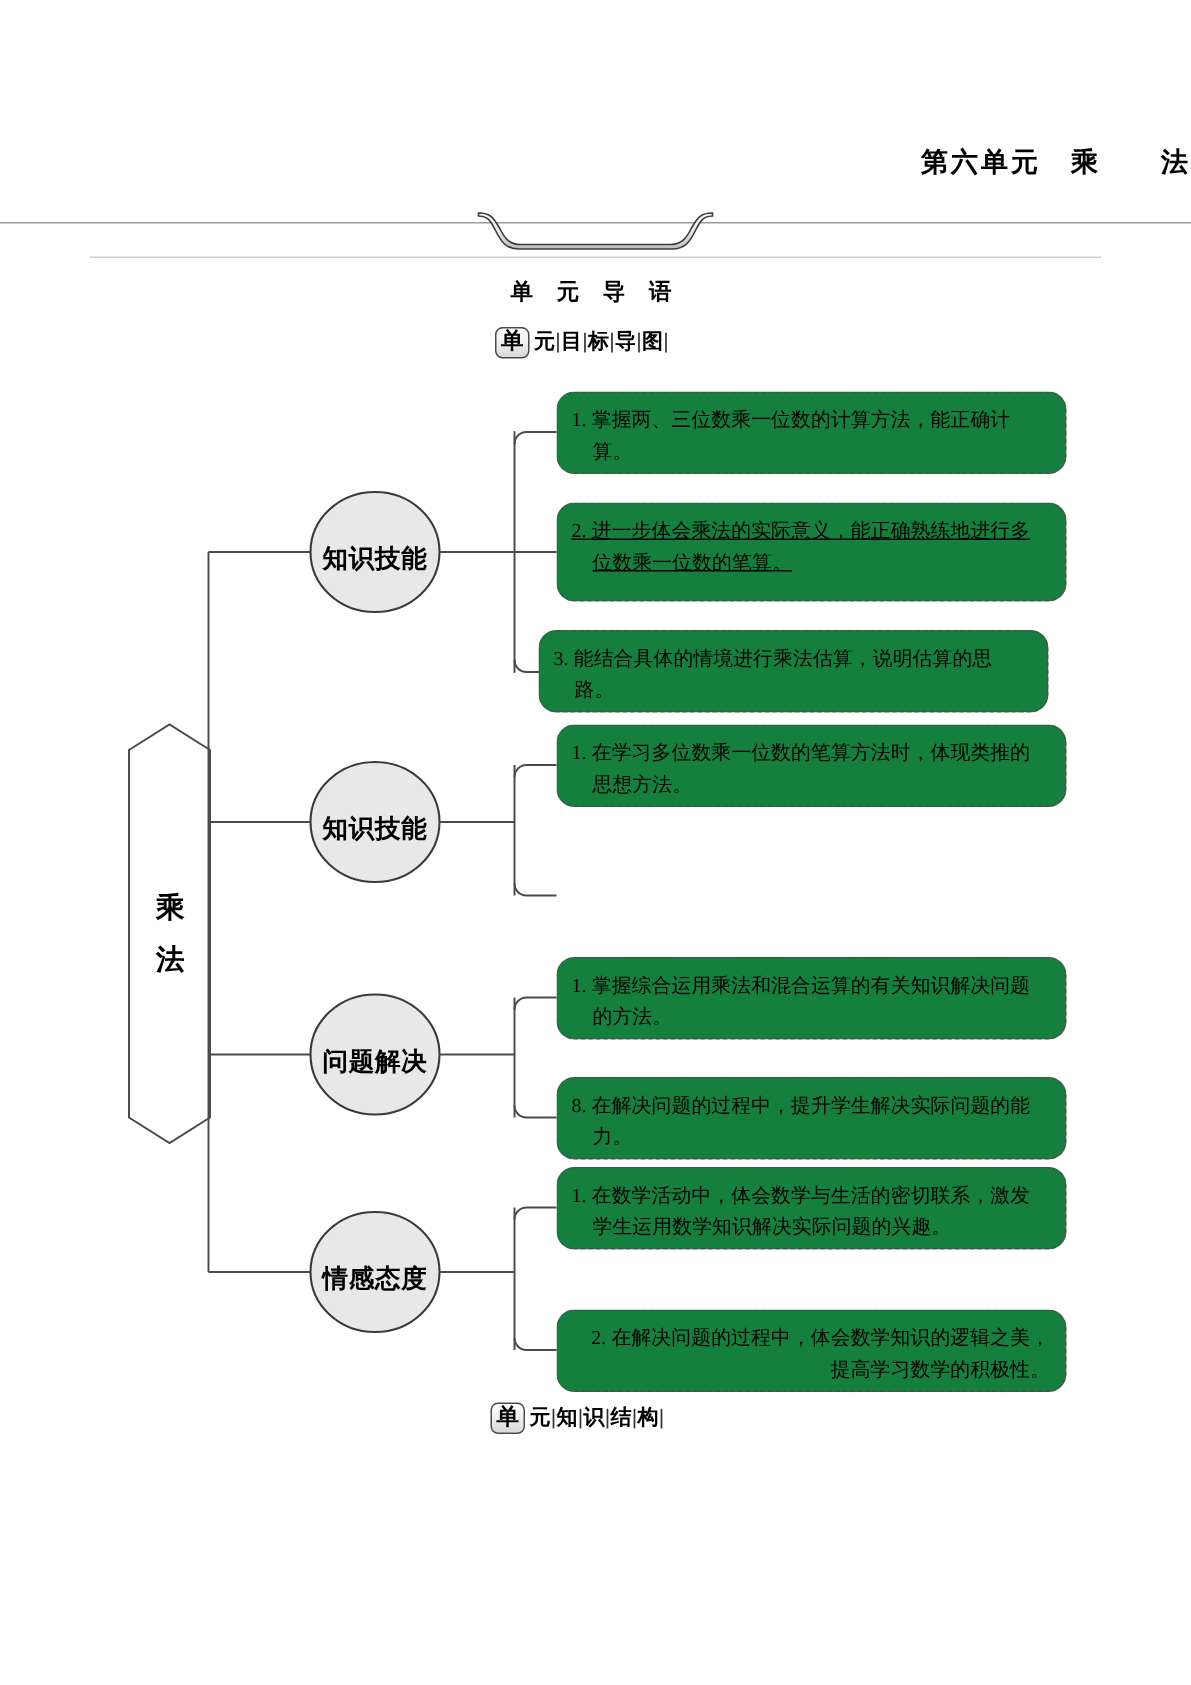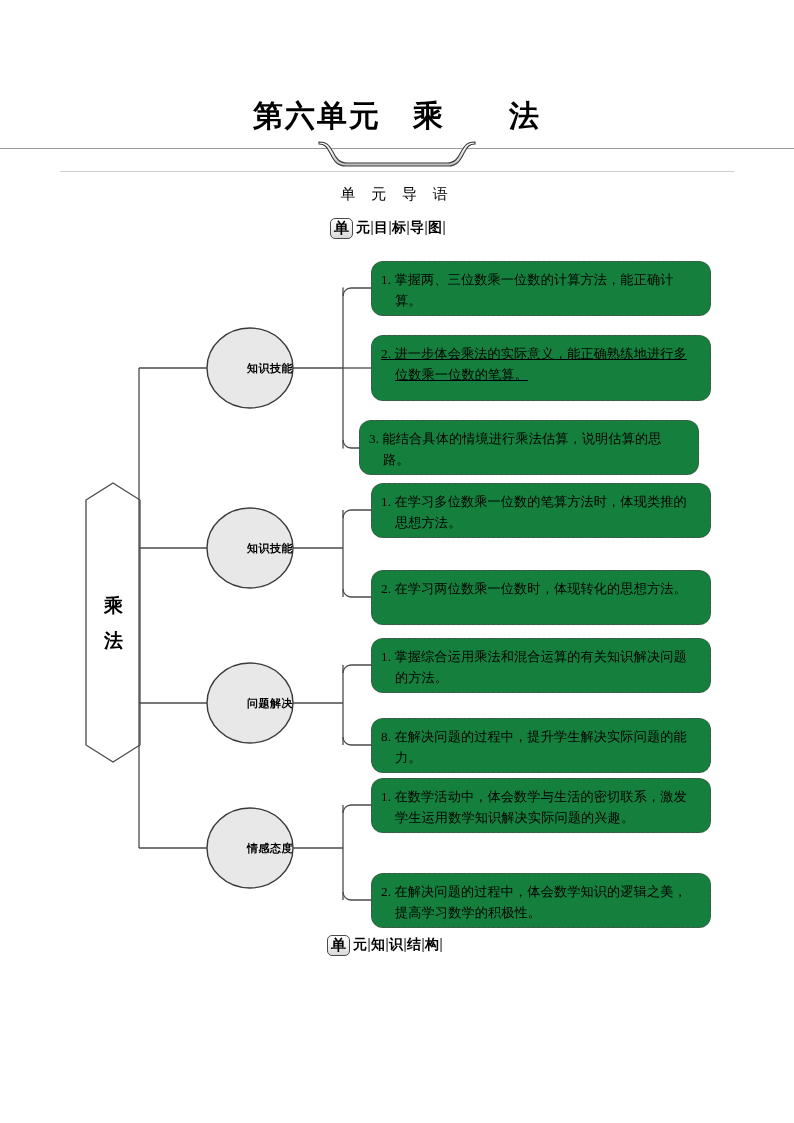--- a/index.html
+++ b/index.html
@@ -19,23 +19,23 @@
     position: absolute;
     inset: 0;
   }
 
   
   .unit-title {
     position: absolute;
     top: 96px;
     left: 0;
     width: 794px;
-    text-align: center;
-    font-family: "Liberation Serif", "DejaVu Serif", serif;
-    font-size: 30px;
+    text-align: right;
+    font-family: "Liberation Serif", "DejaVu Serif", serif;
+    font-size: 18px;
     font-weight: bold;
     letter-spacing: 2px;
     white-space: pre;
   }
   .title-rule {
     position: absolute;
     top: 148px;
     left: 0;
     width: 794px;
     height: 1px;
@@ -57,21 +57,21 @@
     height: 30px;
   }
 
   .section-heading {
     position: absolute;
     top: 185px;
     left: 0;
     width: 794px;
     text-align: center;
     font-size: 15px;
-    font-weight: normal;
+    font-weight: bold;
     letter-spacing: 6px;
     font-family: "Liberation Serif", "DejaVu Serif", serif;
   }
 
   
   .boxed-label {
     position: absolute;
     display: flex;
     align-items: center;
     font-family: "Liberation Sans", "DejaVu Sans", sans-serif;
@@ -129,22 +129,22 @@
     font-weight: bold;
     line-height: 35px;
     letter-spacing: 1px;
     font-family: "Liberation Serif", "DejaVu Serif", serif;
   }
   .root-label .ch { display: block; }
 
   .cat-label {
     position: absolute;
     width: 86px;
-    text-align: right;
-    font-size: 11px;
+    text-align: center;
+    font-size: 17px;
     font-weight: bold;
     font-family: "Liberation Sans", "DejaVu Sans", sans-serif;
     letter-spacing: 0.5px;
   }
 
   .goal-box {
     position: absolute;
     box-sizing: border-box;
     border: 1.3px dashed #4d4d4d;
     border-radius: 12px;
@@ -238,27 +238,26 @@
     <div class="cat-label" style="left:207px; top:116px;">知识技能</div>
     <div class="cat-label" style="left:207px; top:296px;">知识技能</div>
     <div class="cat-label" style="left:207px; top:451px;">问题解决</div>
     <div class="cat-label" style="left:207px; top:596px;">情感态度</div>
 
     <div class="goal-box" style="left:371px; top:16px; width:340px; height:55px;">1. 掌握两、三位数乘一位数的计算方法，能正确计算。</div>
     <div class="goal-box" style="left:371px; top:90px; width:340px; height:66px;text-decoration:underline;">2. 进一步体会乘法的实际意义，能正确熟练地进行多位数乘一位数的笔算。</div>
     <div class="goal-box" style="left:359px; top:175px; width:340px; height:55px;">3. 能结合具体的情境进行乘法估算，说明估算的思路。</div>
 
     <div class="goal-box" style="left:371px; top:238px; width:340px; height:55px;">1. 在学习多位数乘一位数的笔算方法时，体现类推的思想方法。</div>
-    <div class="goal-box" style="left:371px; top:325px; width:340px; height:55px;">2. 在学习两位数乘一位数时，体现转化的思想方法。</div>
 
     <div class="goal-box" style="left:371px; top:393px; width:340px; height:55px;">1. 掌握综合运用乘法和混合运算的有关知识解决问题的方法。</div>
     <div class="goal-box" style="left:371px; top:473px; width:340px; height:55px;">8. 在解决问题的过程中，提升学生解决实际问题的能力。</div>
 
     <div class="goal-box" style="left:371px; top:533px; width:340px; height:55px;">1. 在数学活动中，体会数学与生活的密切联系，激发学生运用数学知识解决实际问题的兴趣。</div>
-    <div class="goal-box" style="left:371px; top:628px; width:340px; height:55px;">2. 在解决问题的过程中，体会数学知识的逻辑之美，提高学习数学的积极性。</div>
+    <div class="goal-box" style="left:371px; top:628px; width:340px; height:55px;text-align:right;">2. 在解决问题的过程中，体会数学知识的逻辑之美，提高学习数学的积极性。</div>
   </div>
 
   <div class="boxed-label" id="structure-heading">
     <span class="lead">单</span>
     <span class="rest">
       <span class="ch">元</span><span class="bar">|</span><span class="ch">知</span><span class="bar">|</span><span class="ch">识</span><span class="bar">|</span><span class="ch">结</span><span class="bar">|</span><span class="ch">构</span><span class="bar">|</span>
     </span>
   </div>
 
 </div>

